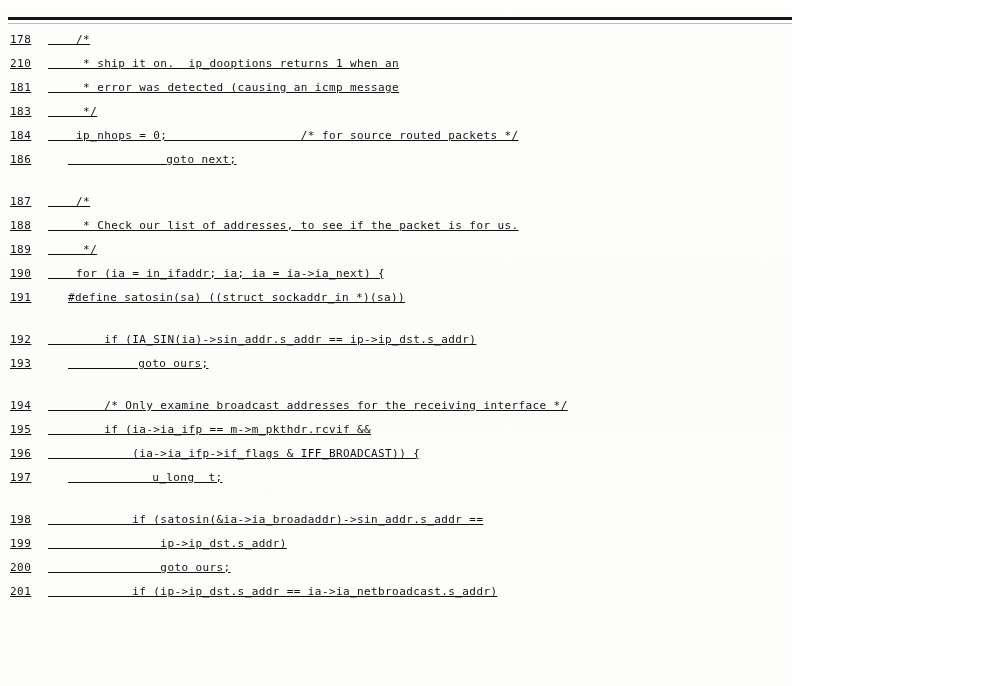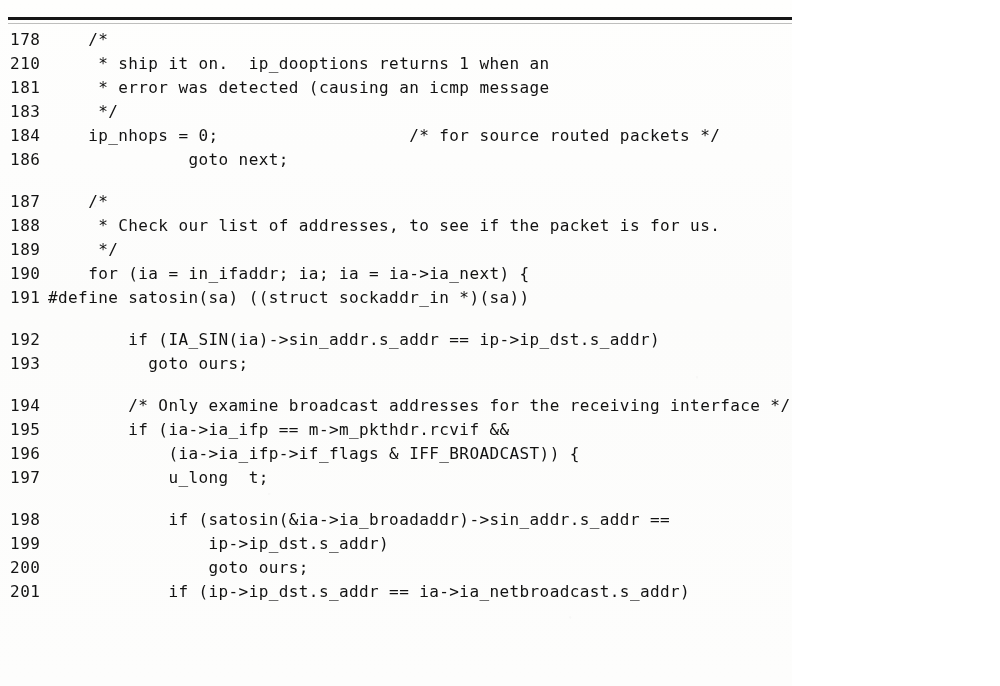--- a/index.html
+++ b/index.html
@@ -70,27 +70,29 @@
   #listing {
     position: absolute;
     left: 0;
     top: 28px;
     width: 1000px;
   }
   .code-row {
     display: flex;
     align-items: flex-end;
     height: 24px;
-    font-size: 16px;
+    font-size: 11px;
     line-height: 24px;
     color: #121212;
     white-space: pre;
+    text-decoration: underline;
   }
   .code-row.blank-after {
     margin-bottom: 18px;
+    gap: 20px;
   }
   .line-number {
     width: 48px;
     min-width: 48px;
     padding-left: 10px;
     box-sizing: border-box;
     text-align: left;
     letter-spacing: 0.5px;
     color: #141414;
   }

